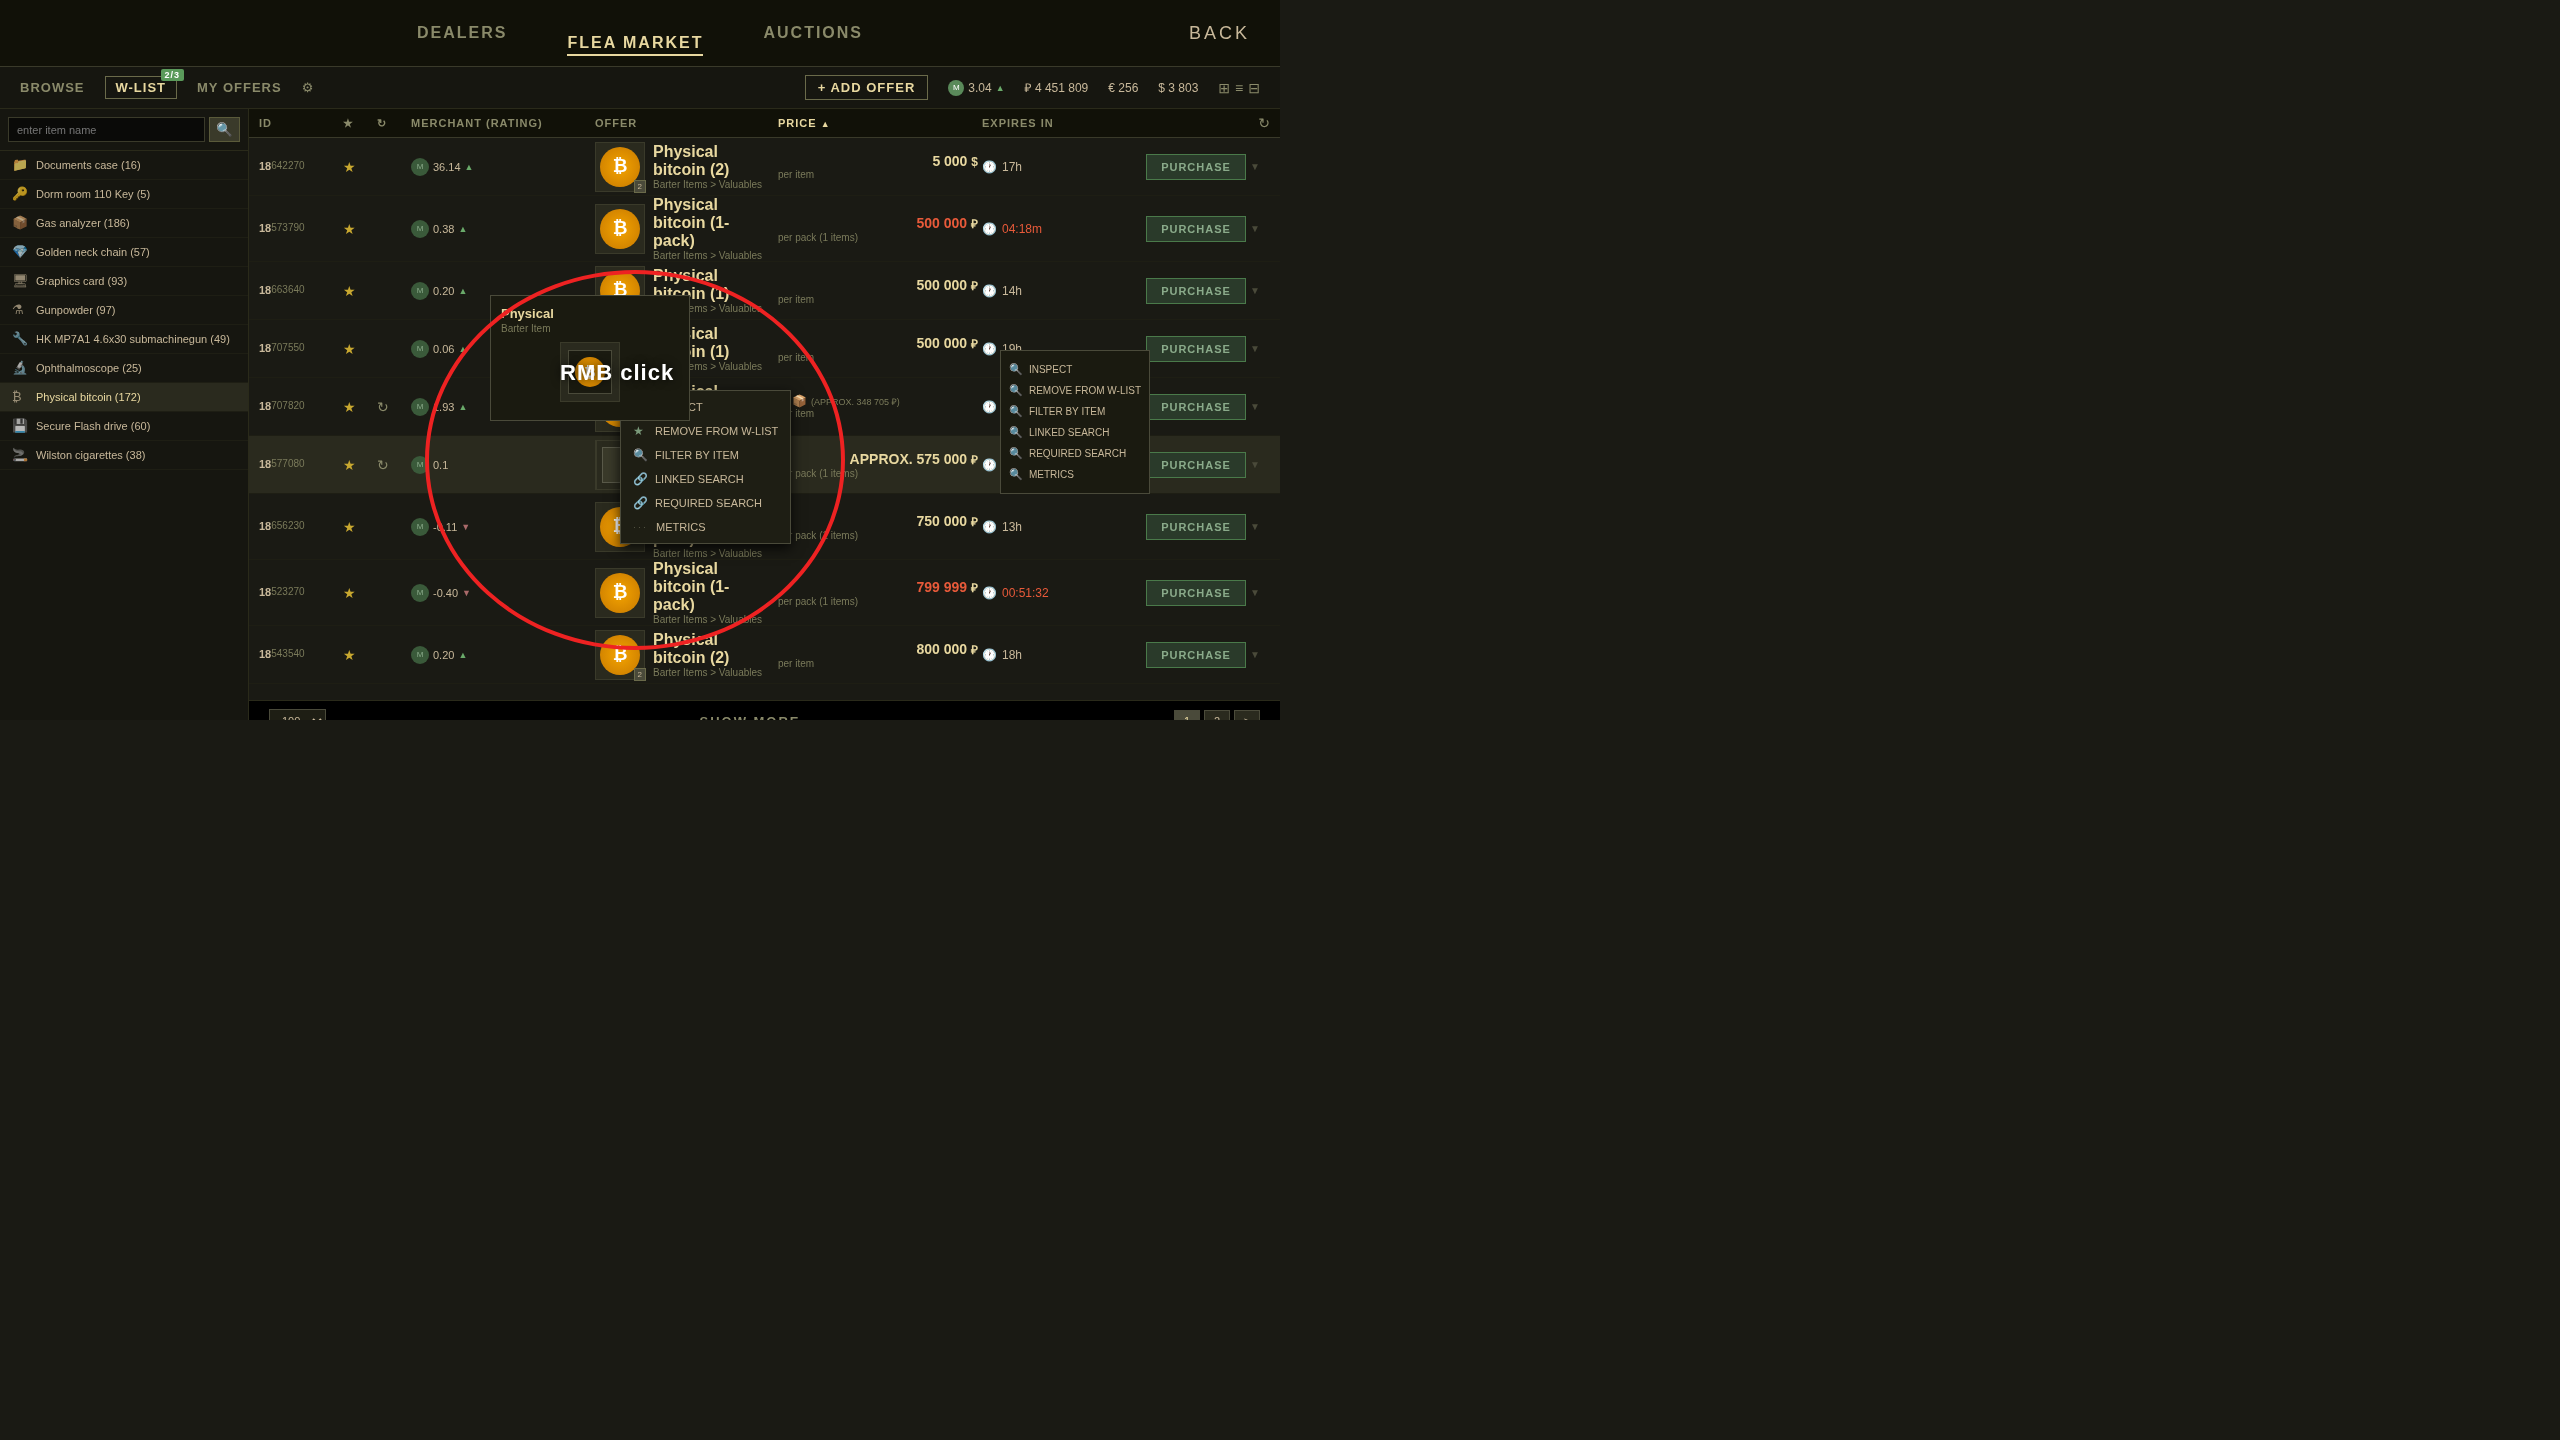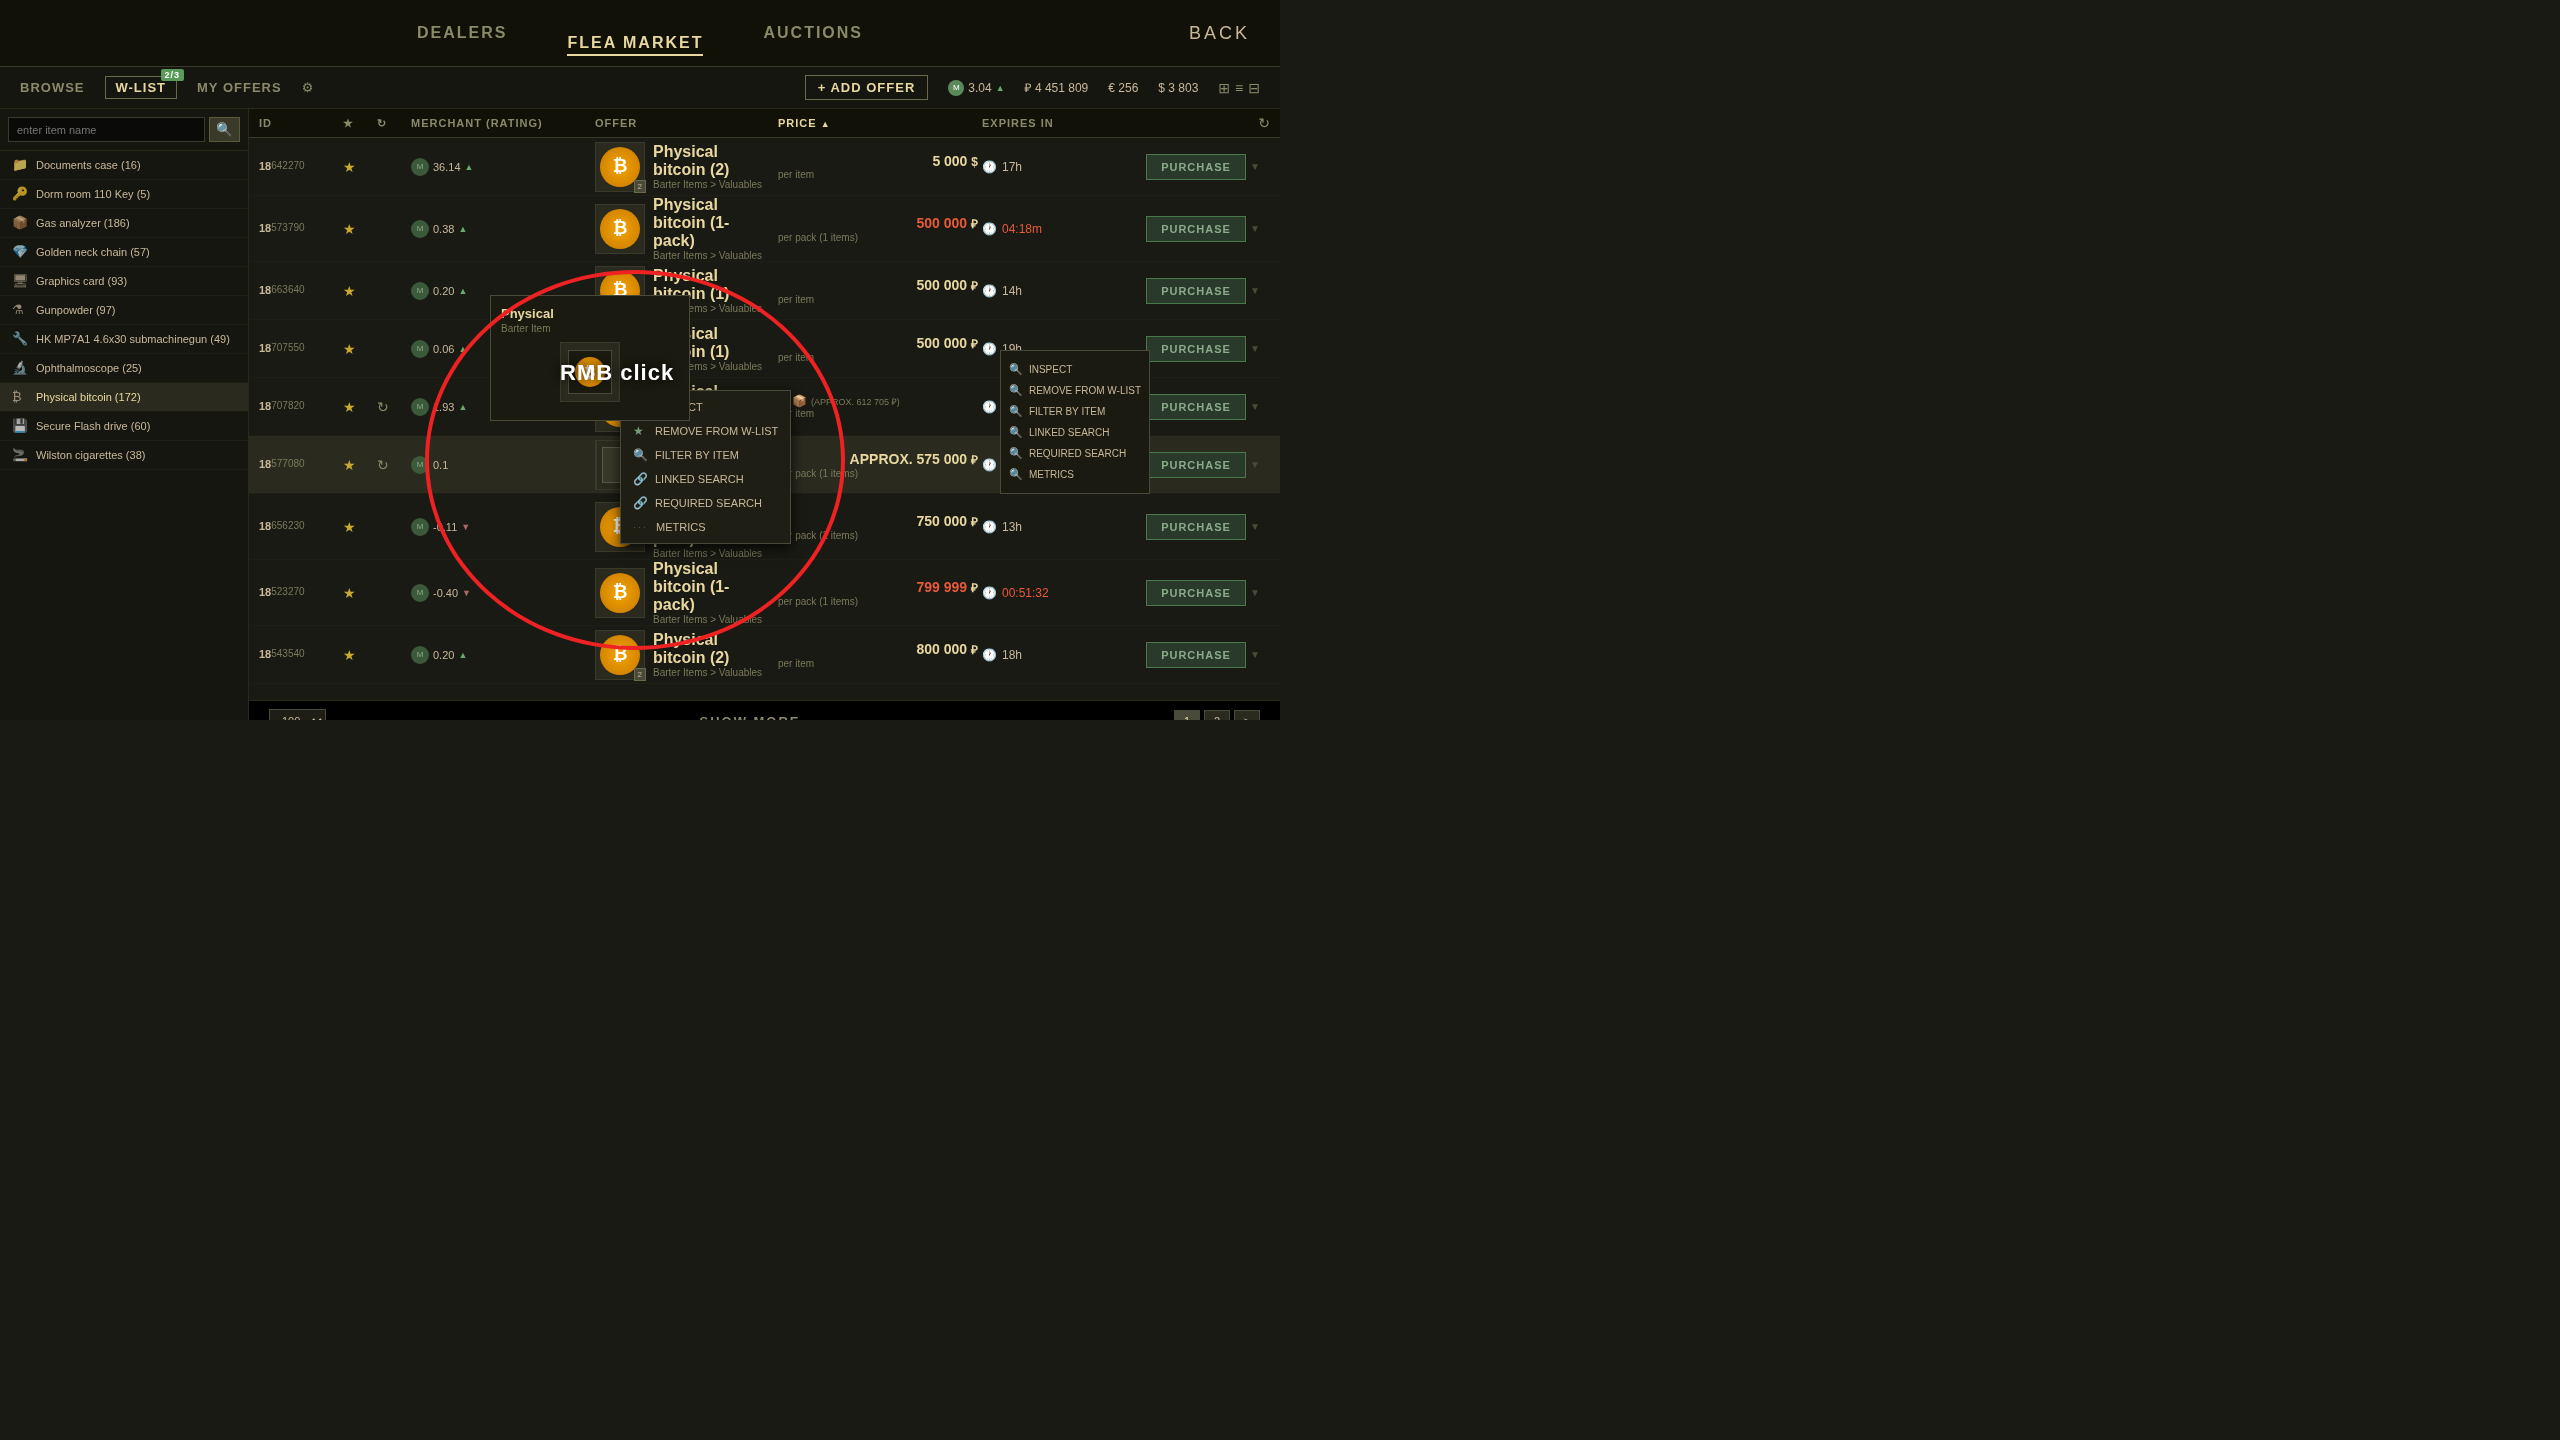--- a/index.html
+++ b/index.html
@@ -769,21 +769,21 @@
       </div>
       <div class="offer-info">
         <div class="offer-name">Physical bitcoin (1)</div>
         <div class="offer-sub">Barter Items &gt; Valuables</div>
       </div>
     </div>
     <div>
             <div style="display:flex;align-items:center;gap:4px;">
       <span style="color:#7a9a7a;font-size:12px;">↻</span>
       <span style="color:#7a9a7a;font-size:12px;">📦</span>
-      <span class="approx">(APPROX. 612 705 ₽)</span>
+      <span class="approx">(APPROX. 348 705 ₽)</span>
     </div>
     <div class="price-sub">per item</div>
           </div>
     <div class="expires-cell">
             <span class="clock-icon">🕐</span>
             <span>19h</span>
           </div>
     <button class="purchase-btn">PURCHASE</button>
     <span class="scroll-indicator">▼</span>
   </div>

